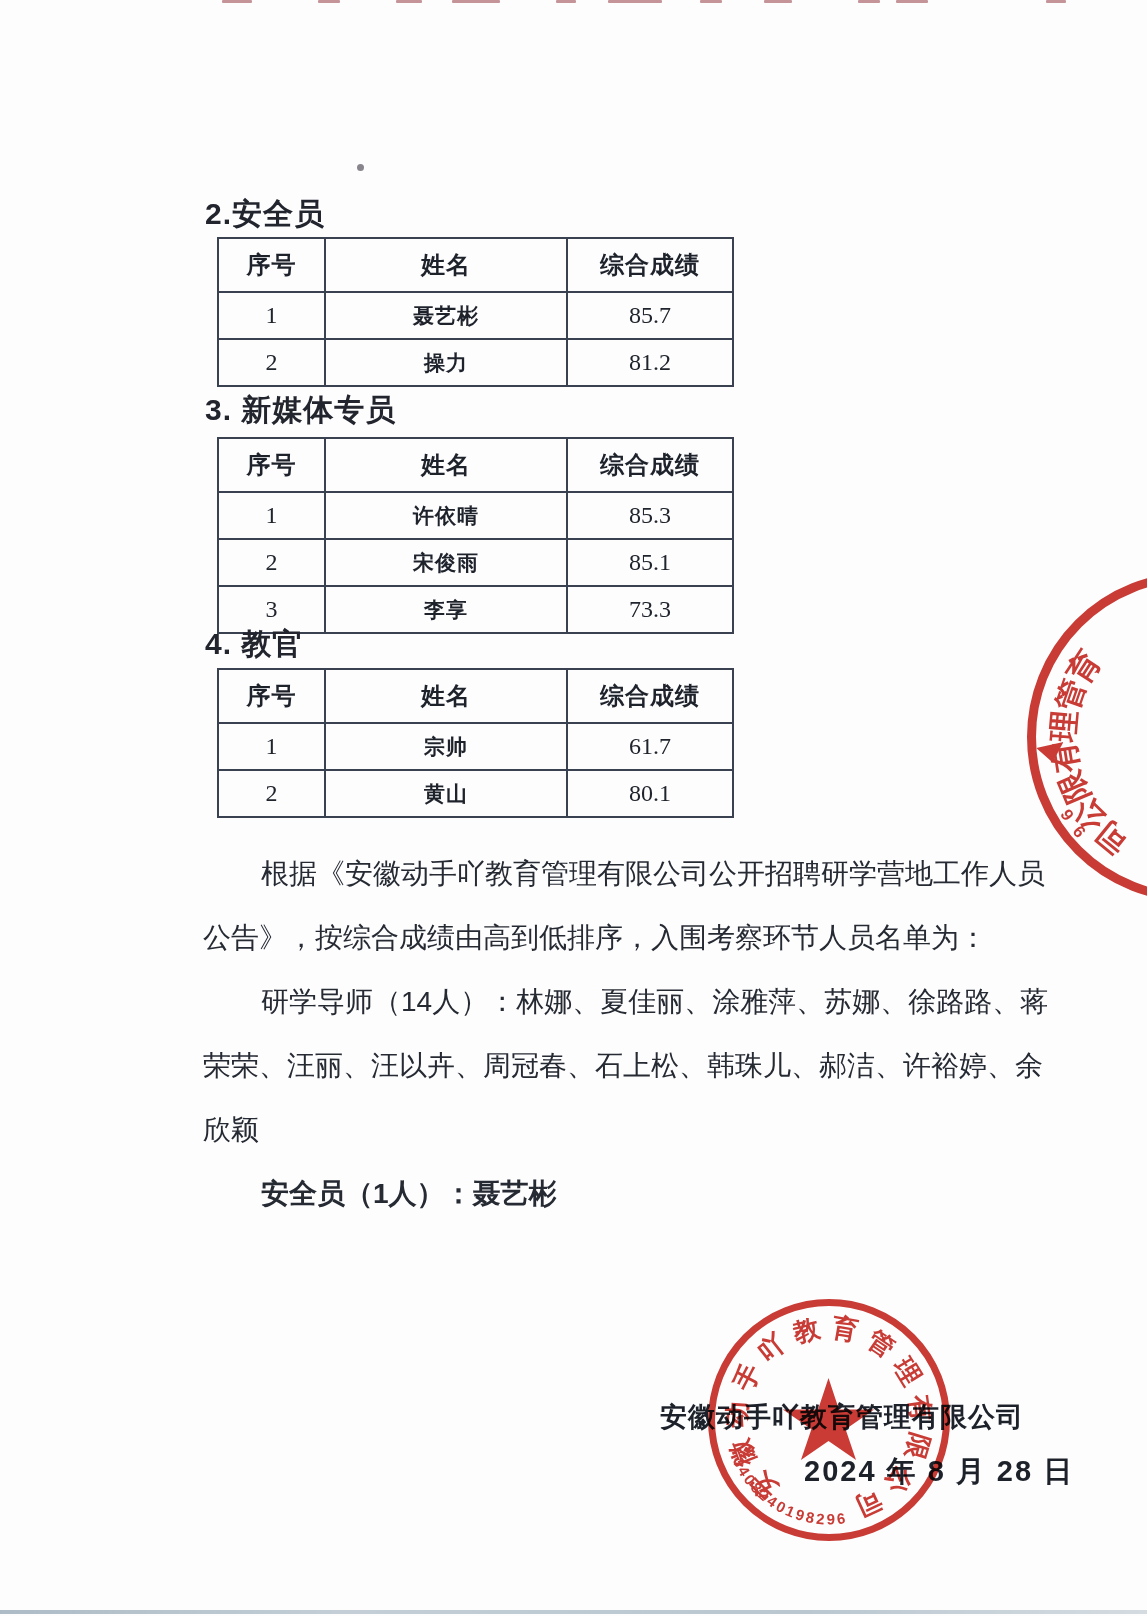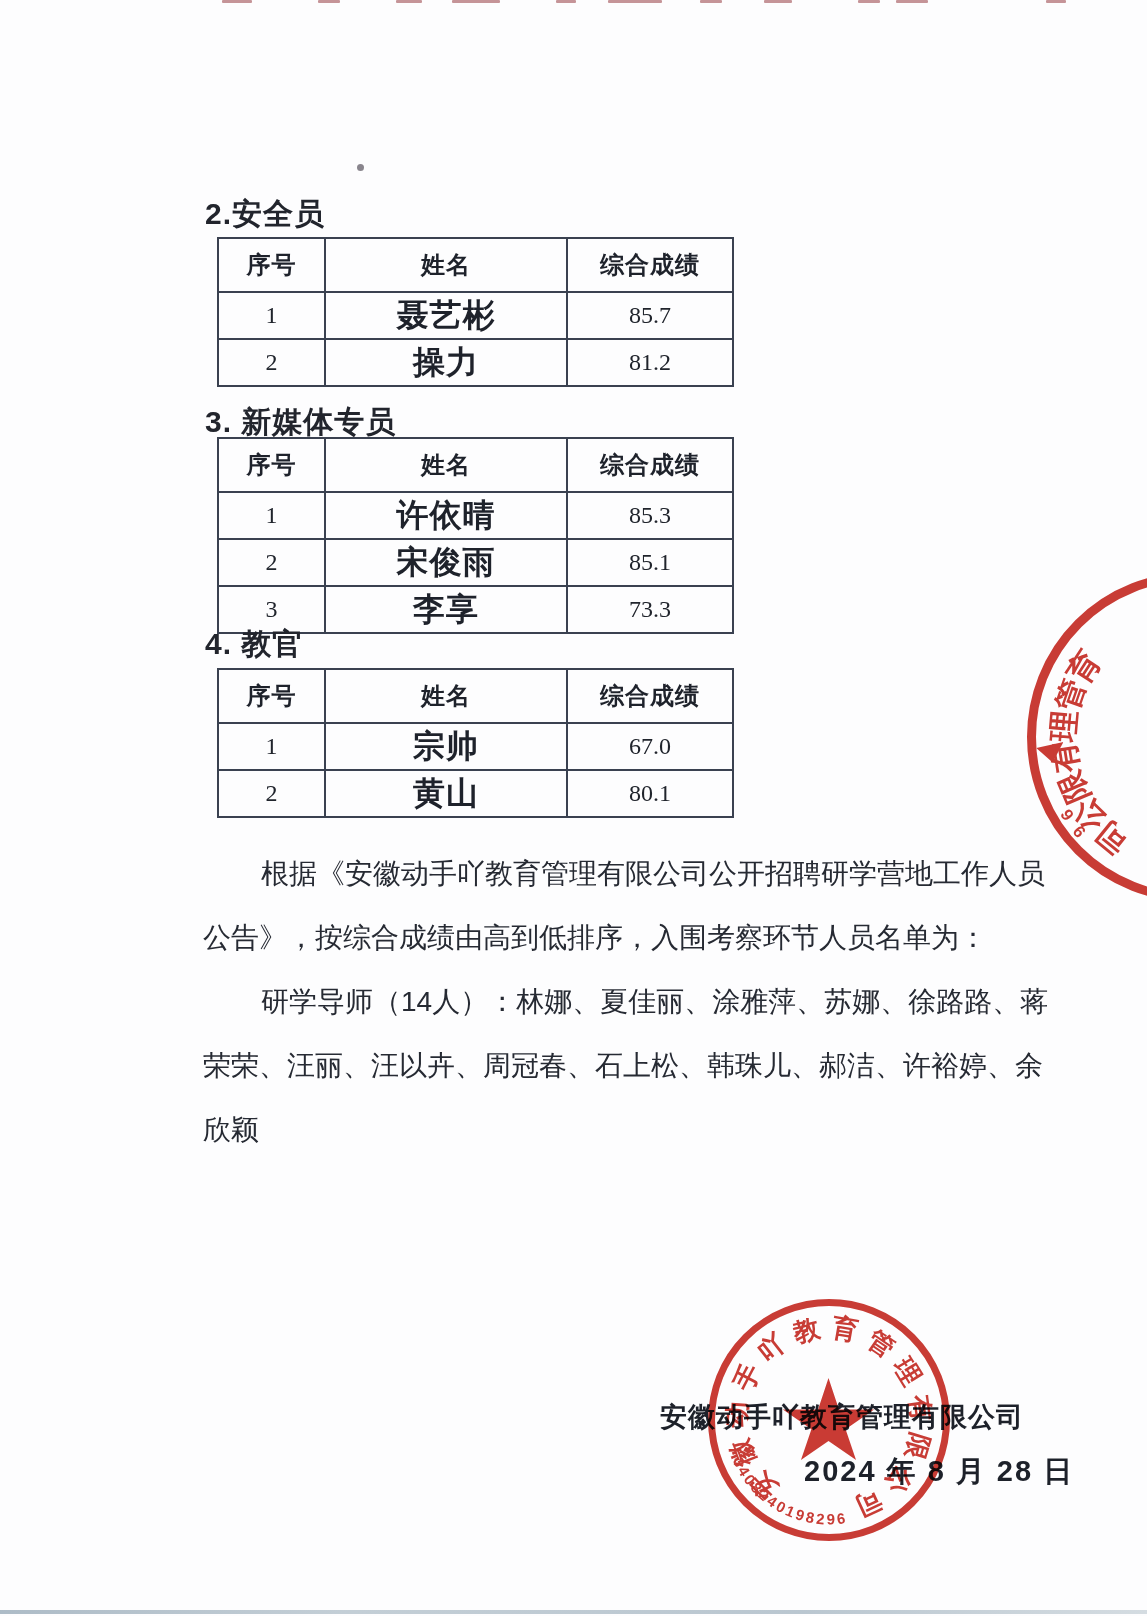--- a/index.html
+++ b/index.html
@@ -14,21 +14,21 @@
   .speck{position:absolute; left:357px; top:164px; width:7px; height:7px; border-radius:50%; background:#6c6670; opacity:.8;}
   .bottom-edge{position:absolute; left:0; right:0; top:1610px; height:4px;
     background:linear-gradient(to right,#9fb0bd,#b9c6cf 30%,#aebdc8 70%,#cdd6dc); opacity:.85;}
   
   .sec-title{position:absolute; left:205px; font-size:30px; font-weight:600; letter-spacing:1px; color:#22252d;}
   
   .score-table{position:absolute; left:217px; border-collapse:collapse; table-layout:fixed; width:515px;}
   .score-table td,.score-table th{border:2px solid #3a4150; text-align:center; vertical-align:middle; padding:0;}
   .score-table th{height:52px; font-size:24px; font-weight:700; color:#1e222b; letter-spacing:1px;}
   .score-table td{height:45px;}
-  .cell-name{font-size:32px; font-weight:700; color:#1e222b; letter-spacing:1px;}
+  .cell-name{font-size:21px; font-weight:700; color:#1e222b; letter-spacing:1px;}
   .cell-num{font-family:"Liberation Serif","DejaVu Serif",serif; font-size:24px; color:#20242c;}
   
   .body-text{position:absolute; left:203px; top:842px; width:748px; font-size:28px; font-weight:500; color:#262a33;}
   .body-text .line{height:64px; line-height:64px; white-space:nowrap;}
   .indent{text-indent:58px;}
   .just{white-space:normal; text-align:justify; text-align-last:justify;}
   .strong{font-weight:700;}
   
   .sign{position:absolute; color:#1d212a; font-weight:600; z-index:1;}
   .sign.company{left:660px; top:1399px; font-size:27px; letter-spacing:1px;}
@@ -88,21 +88,21 @@
       <td class="cell-num">85.7</td>
     </tr>
     <tr>
       <td class="cell-num">2</td>
       <td class="cell-name">操力</td>
       <td class="cell-num">81.2</td>
     </tr>
   </tbody>
     </table>
 
-  <div class="sec-title" style="top:402px">3. 新媒体专员</div>
+  <div class="sec-title" style="top:390px">3. 新媒体专员</div>
   <table class="score-table" style="top:437px">
     <colgroup>
         <col style="width:107px">
         <col style="width:242px">
         <col style="width:166px">
       </colgroup>
     <tbody>
         <tr>
       <th>序号</th>
       <th>姓名</th>
@@ -135,36 +135,37 @@
       </colgroup>
     <tbody>
         <tr>
       <th>序号</th>
       <th>姓名</th>
       <th>综合成绩</th>
     </tr>
     <tr>
       <td class="cell-num">1</td>
       <td class="cell-name">宗帅</td>
-      <td class="cell-num">67.0</td>
+      <td class="cell-num">61.7</td>
     </tr>
     <tr>
       <td class="cell-num">2</td>
       <td class="cell-name">黄山</td>
       <td class="cell-num">80.1</td>
     </tr>
   </tbody>
     </table>
 
   <div class="body-text">
     <div class="line indent just">根据《安徽动手吖教育管理有限公司公开招聘研学营地工作人员</div>
     <div class="line">公告》，按综合成绩由高到低排序，入围考察环节人员名单为：</div>
     <div class="line indent just">研学导师（14人）：林娜、夏佳丽、涂雅萍、苏娜、徐路路、蒋</div>
     <div class="line just">荣荣、汪丽、汪以卉、周冠春、石上松、韩珠儿、郝洁、许裕婷、余</div>
     <div class="line">欣颖</div>
+    <div class="line indent strong">安全员（1人）：聂艺彬</div>
   </div>
 
   <div class="sign company">安徽动手吖教育管理有限公司</div>
   <div class="sign date">2024 年 8 月 28 日</div>
 
   <div class="seal main" style="left:708px; top:1299px; width:242px; height:242px;">
     <div class="seal-circle"></div>
     <div class="seal-star"></div>
     <div class="ring-layer ring-chars" id="main-ring">
         <span style="transform: translate(-50%, -50%) rotate(-135deg) translateY(-92px);">安</span>

